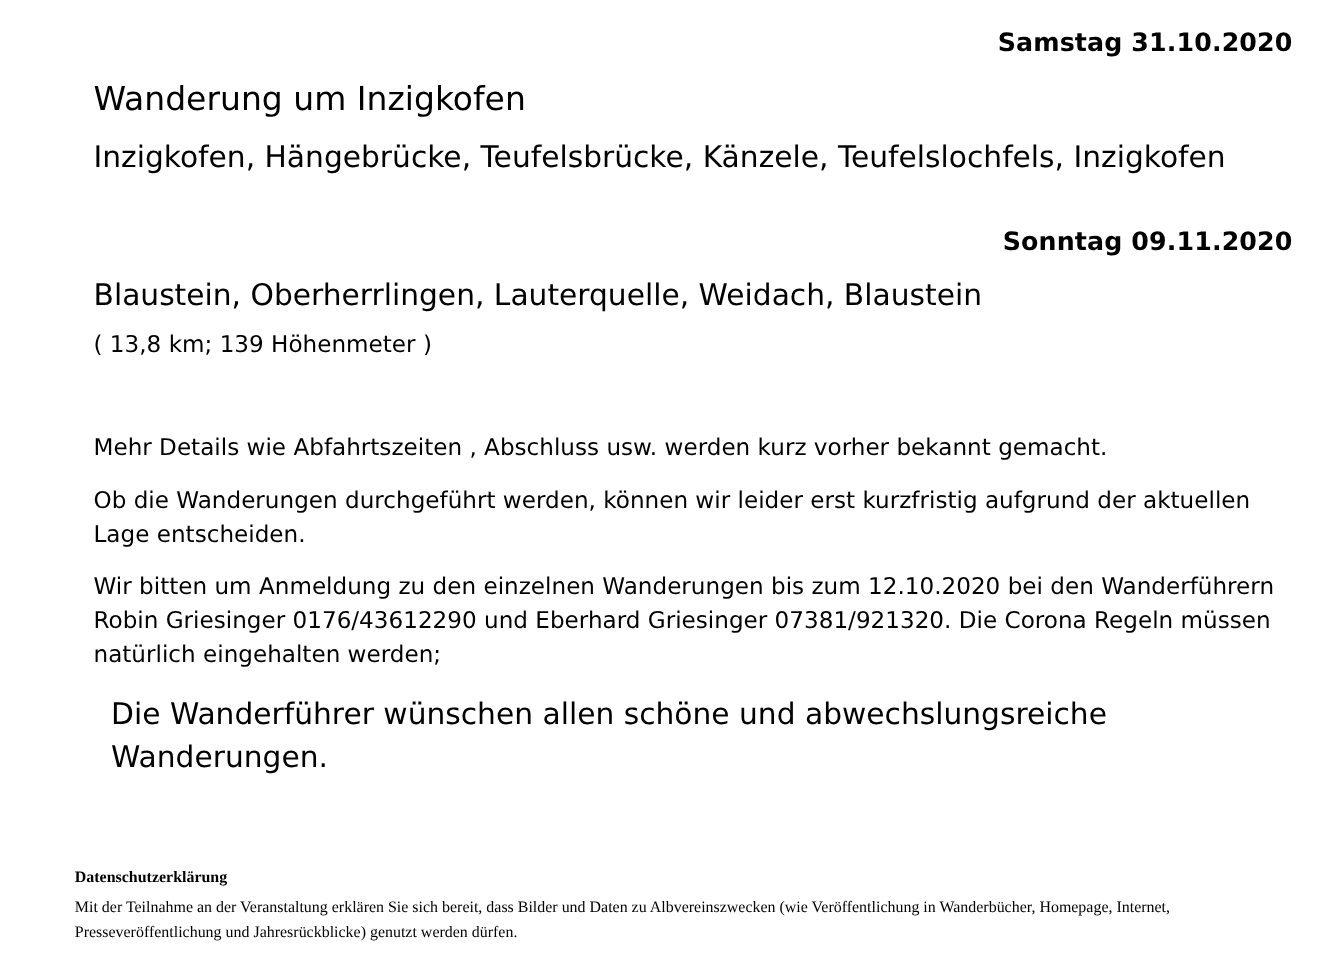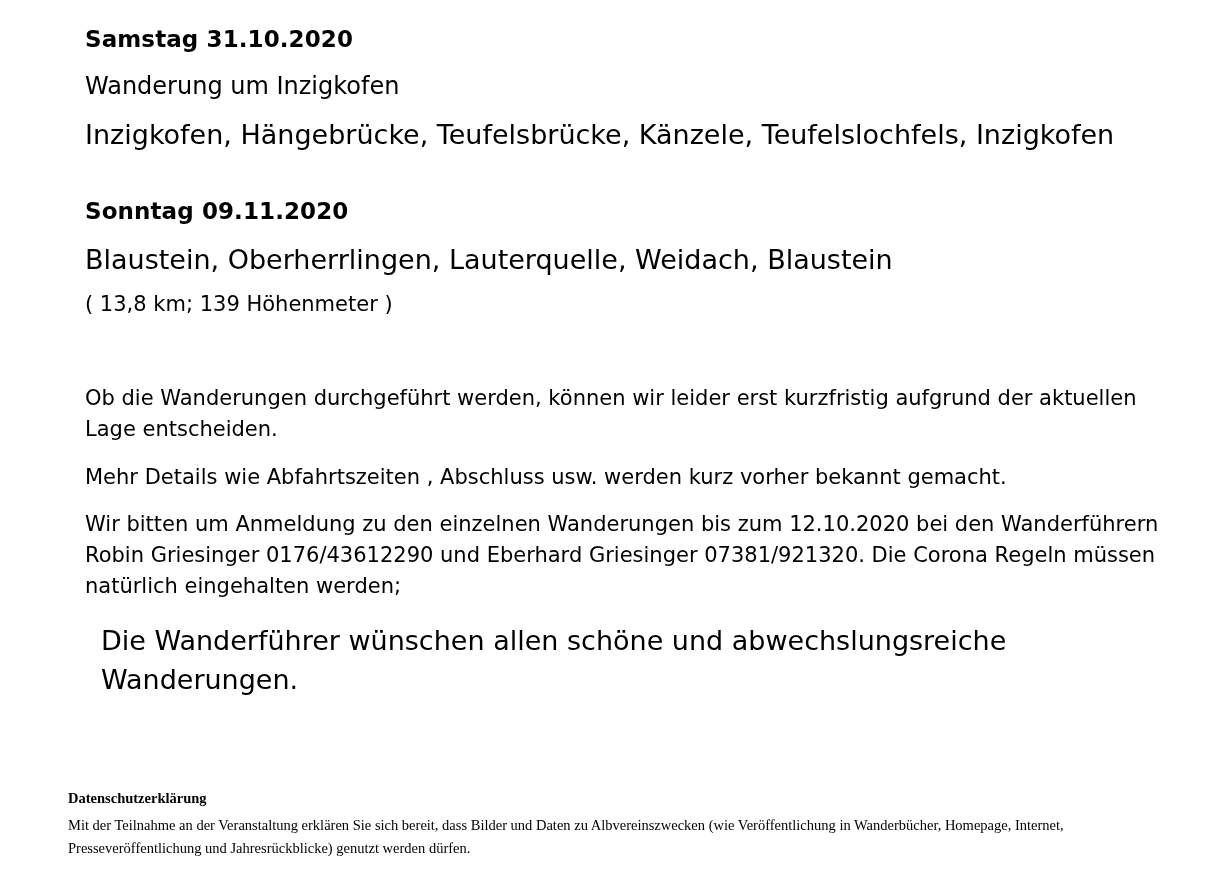--- a/index.html
+++ b/index.html
@@ -24,23 +24,24 @@
 
   .event-block {
     margin-bottom: 0;
   }
   .event-date {
     font-size: 23px;
     font-weight: bold;
     line-height: 1.55;
     letter-spacing: 0.1px;
     margin: 0 0 10px 0;
+    text-align: right;
   }
   .event-title {
-    font-size: 24px;
+    font-size: 30px;
     font-weight: normal;
     line-height: 1.5;
     margin: 0 0 11px 0;
   }
   .event-route {
     font-size: 27px;
     font-weight: normal;
     line-height: 1.5;
     margin: 0 0 9px 0;
   }
@@ -103,22 +104,22 @@
   <div class="gap-between-events"></div>
 
   <div class="event-block">
     <p class="event-date">Sonntag 09.11.2020</p>
     <p class="event-route">Blaustein, Oberherrlingen, Lauterquelle, Weidach, Blaustein</p>
     <p class="event-stats">( 13,8 km; 139 Höhenmeter )</p>
   </div>
 
   <div class="gap-before-notes"></div>
 
+  <p class="note">Mehr Details wie Abfahrtszeiten , Abschluss usw. werden kurz vorher bekannt gemacht.</p>
   <p class="note">Ob die Wanderungen durchgeführt werden, können wir leider erst kurzfristig aufgrund der aktuellen Lage entscheiden.</p>
-  <p class="note">Mehr Details wie Abfahrtszeiten , Abschluss usw. werden kurz vorher bekannt gemacht.</p>
   <p class="note last">Wir bitten um Anmeldung zu den einzelnen Wanderungen bis zum  12.10.2020 bei den Wanderführern Robin Griesinger 0176/43612290 und Eberhard Griesinger 07381/921320. Die Corona Regeln müssen natürlich eingehalten werden;</p>
 
   <p class="note-bold">Die Wanderführer wünschen allen schöne und abwechslungsreiche Wanderungen.</p>
 
   <div class="privacy">
     <p class="privacy-title">Datenschutzerklärung</p>
     <p class="privacy-text">Mit der Teilnahme an der Veranstaltung erklären Sie sich bereit, dass Bilder und Daten zu Albvereinszwecken (wie Veröffentlichung in Wanderbücher, Homepage, Internet, Presseveröffentlichung und Jahresrückblicke) genutzt werden dürfen.</p>
   </div>
 
 </div>

